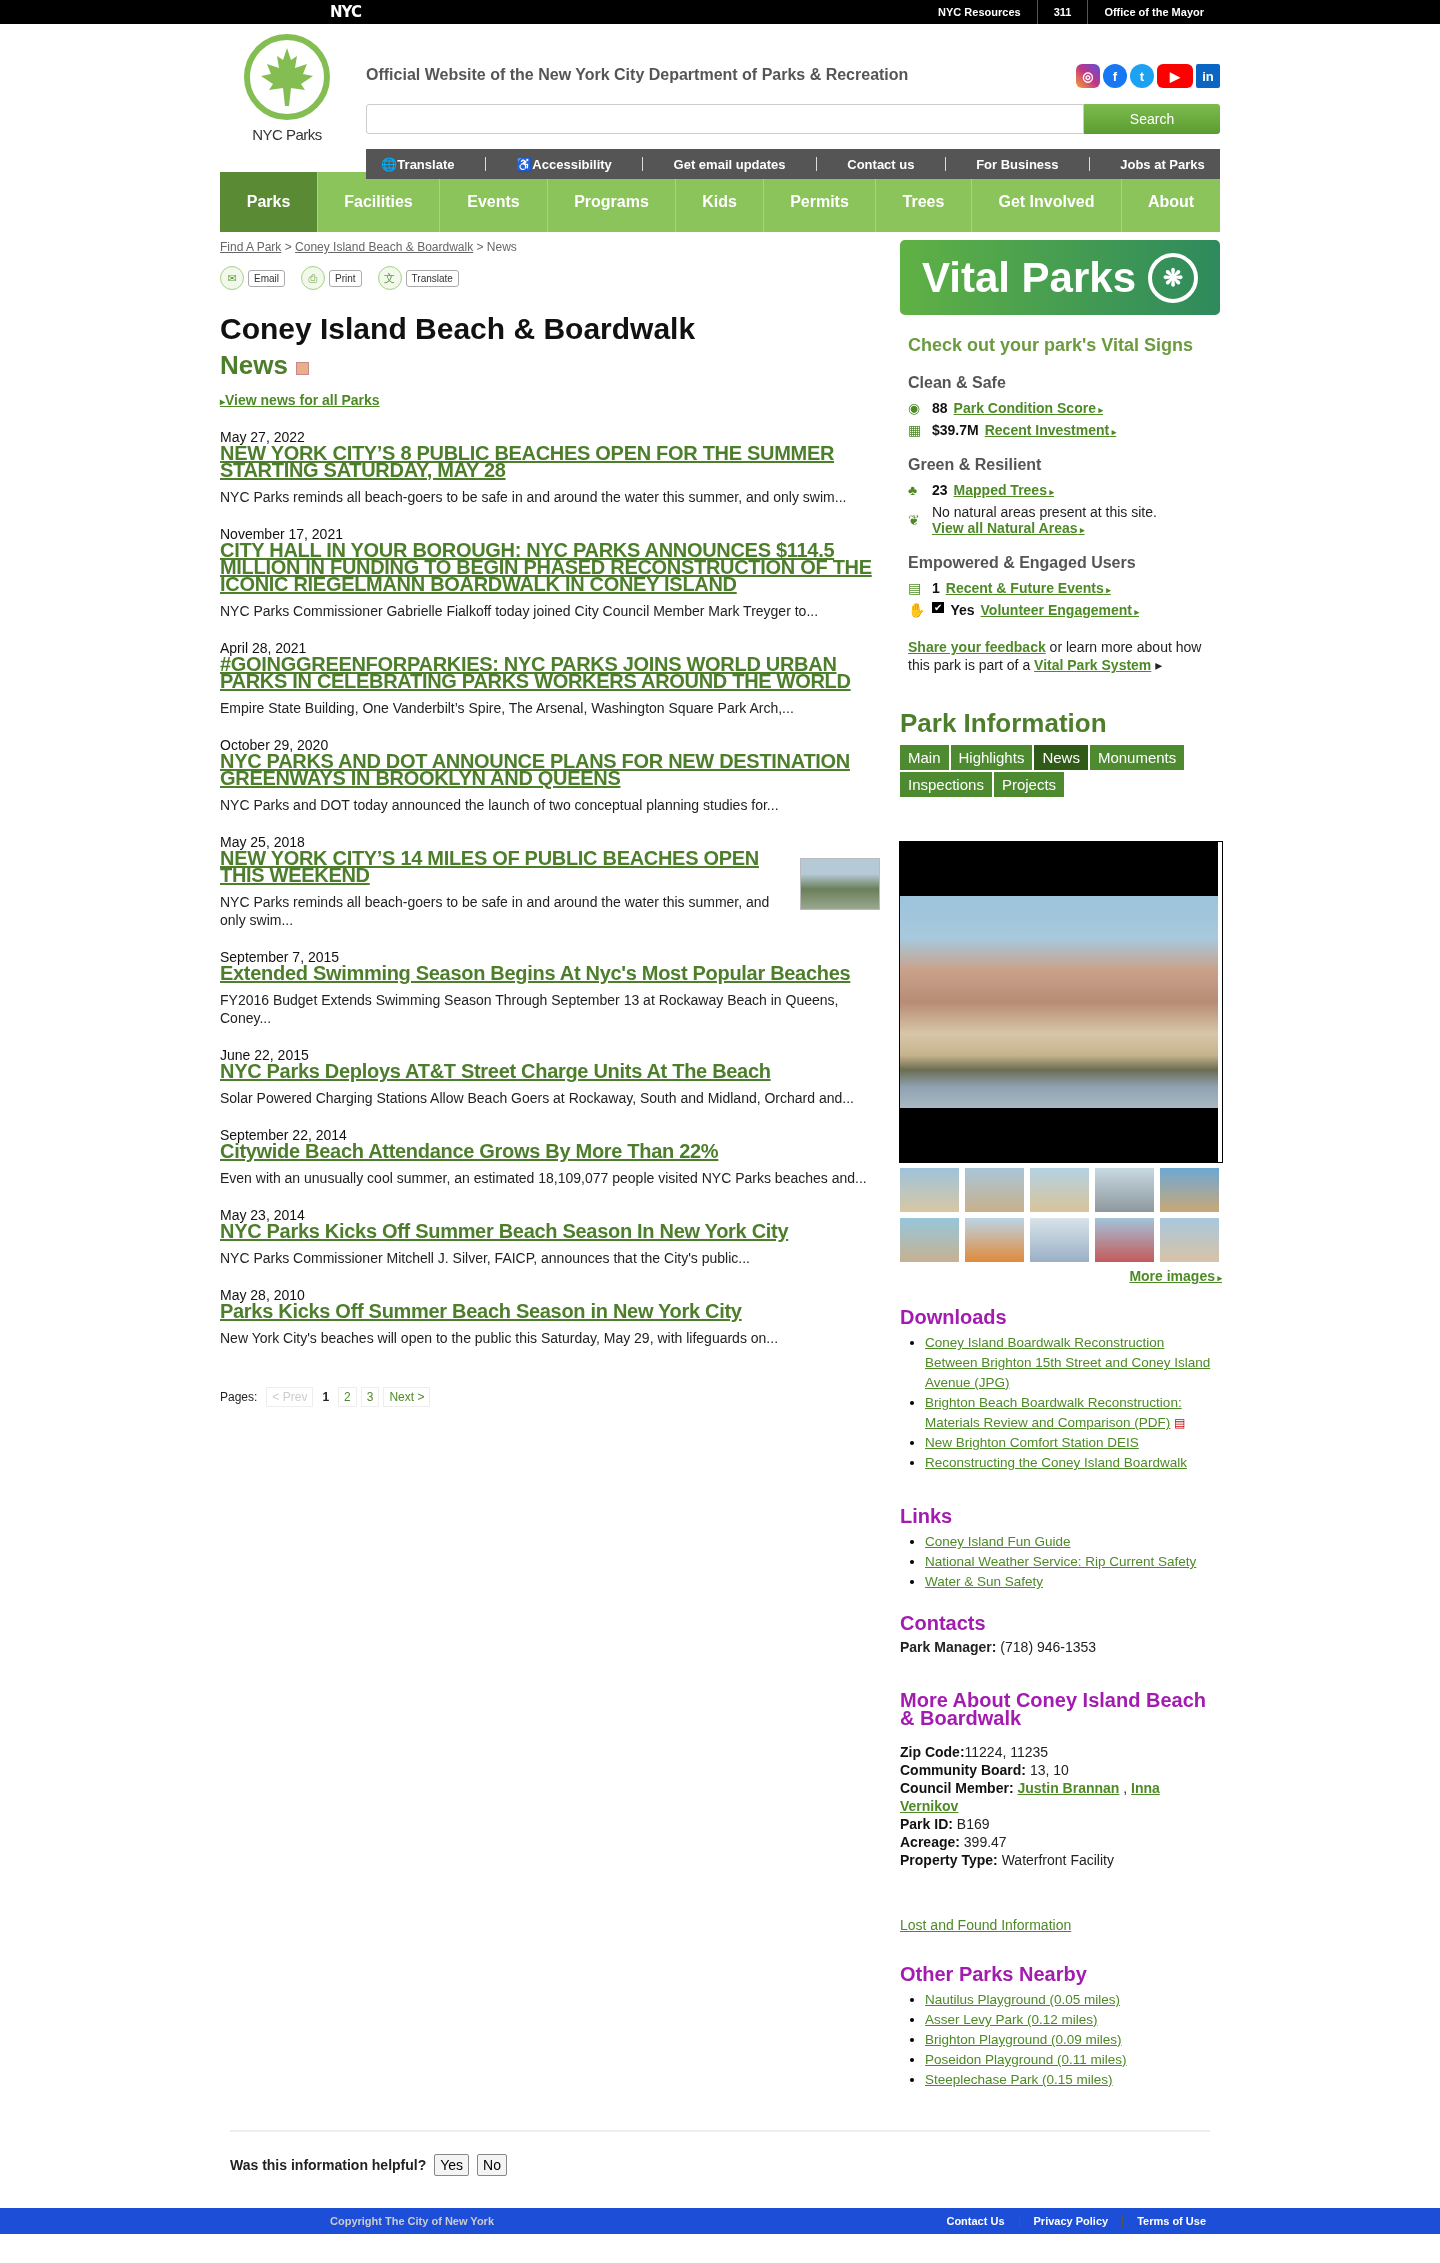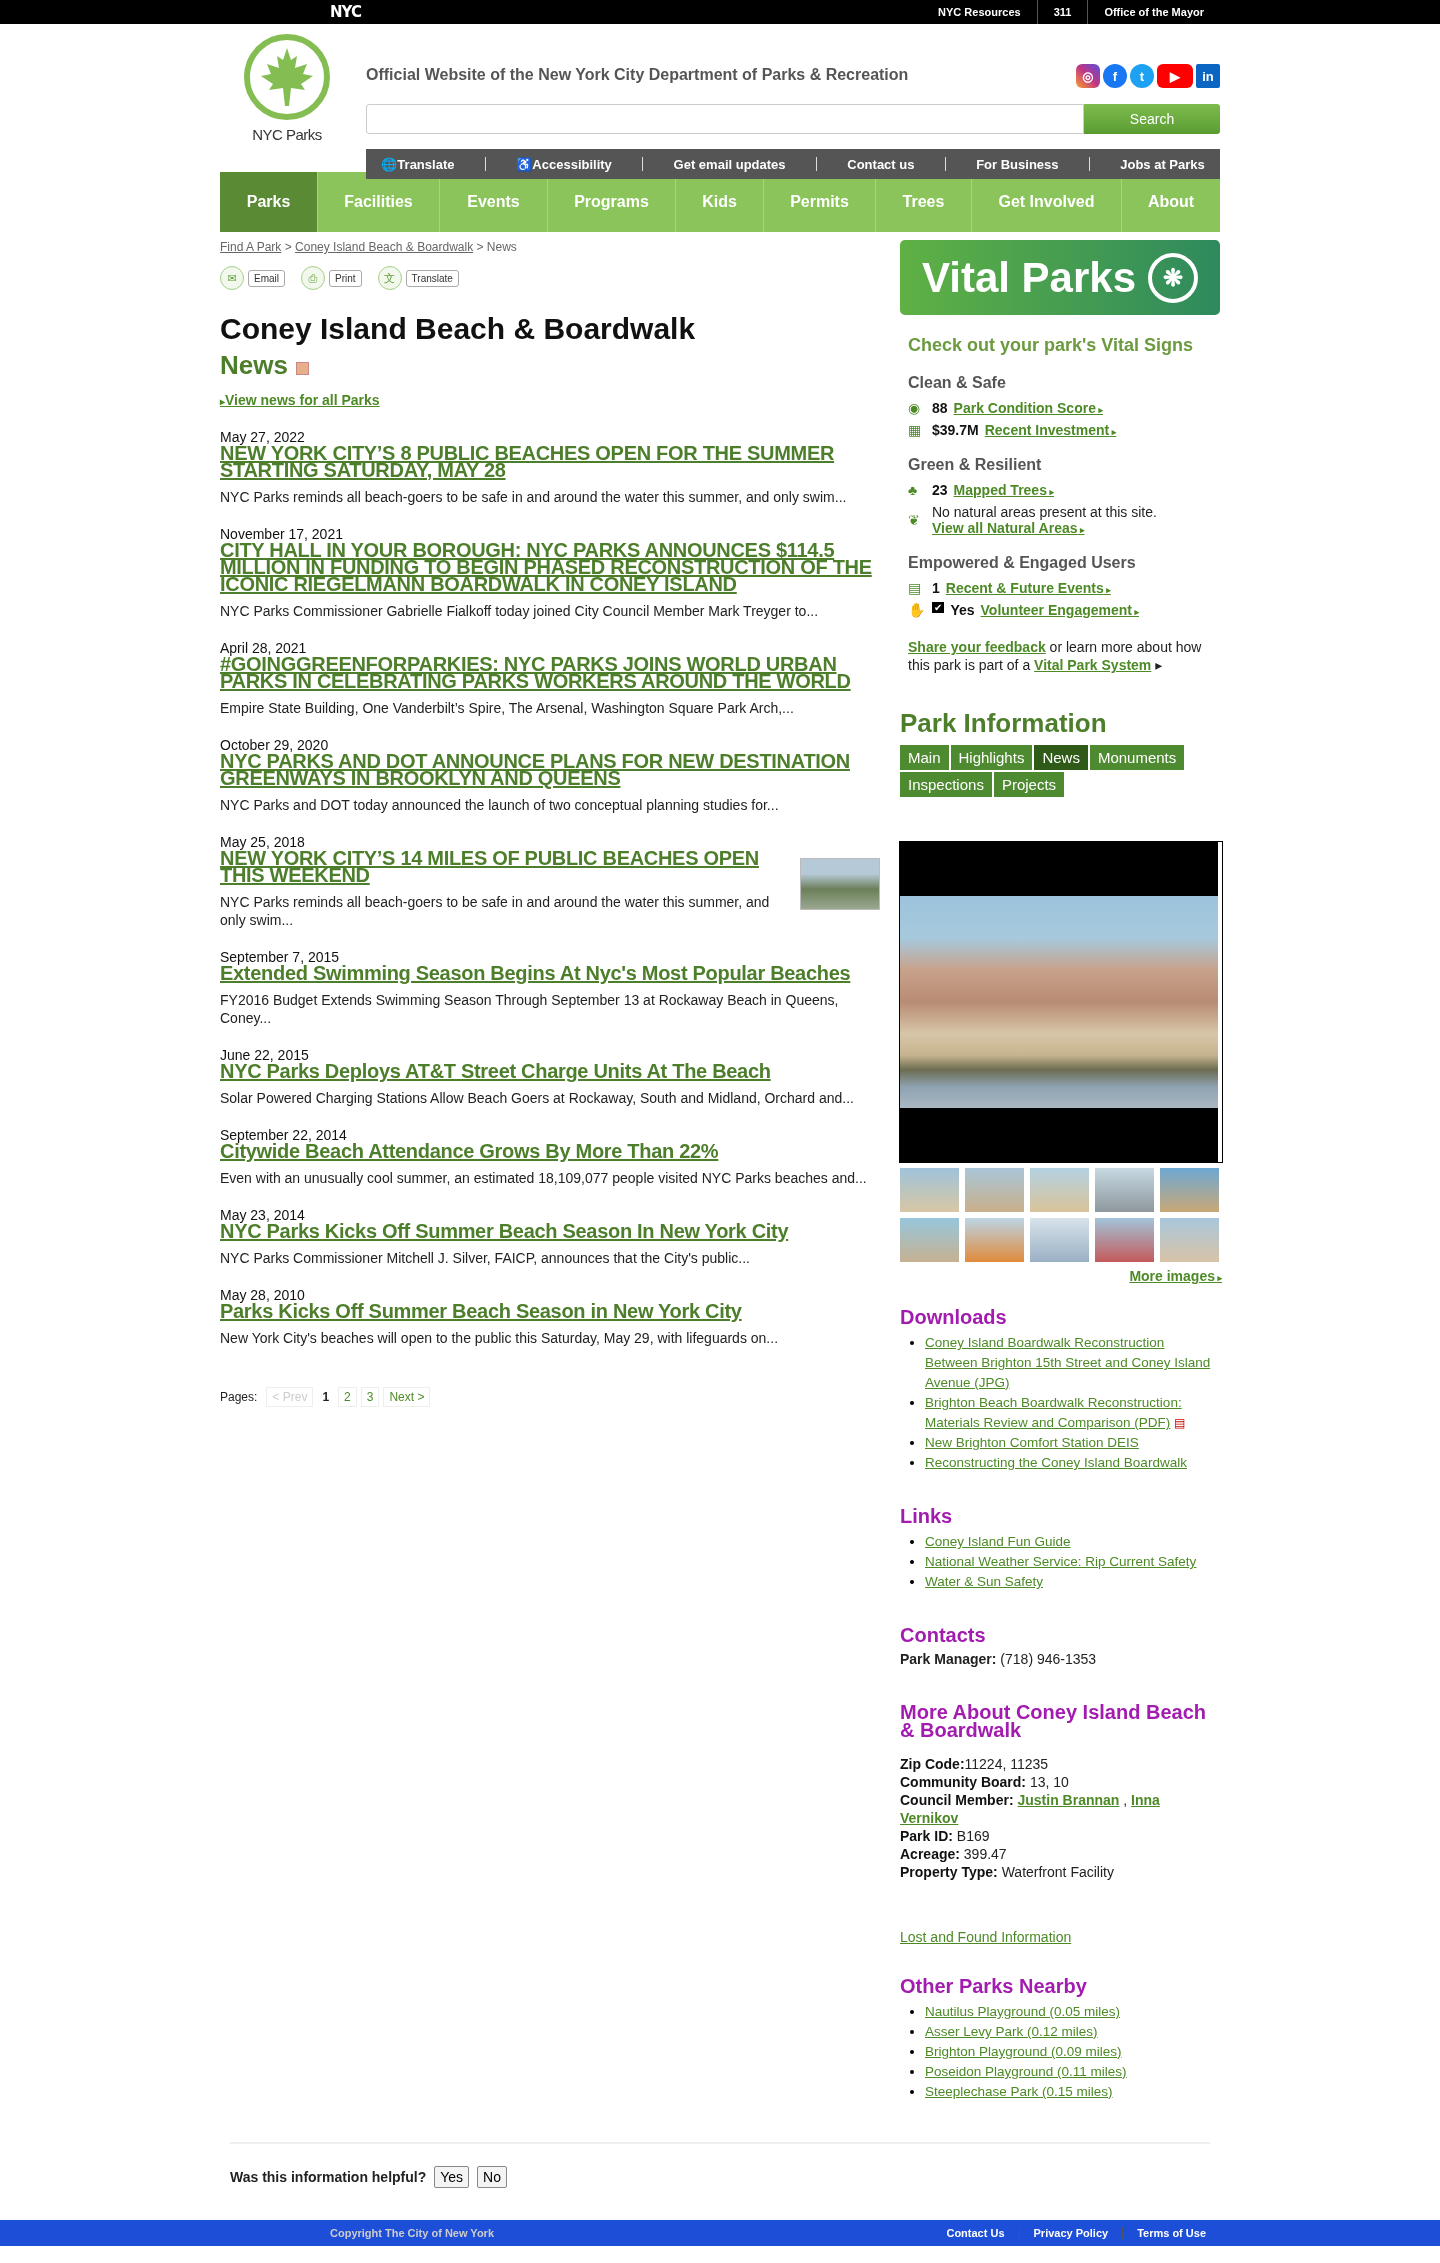--- a/index.html
+++ b/index.html
@@ -322,21 +322,21 @@
         <li><a href="#">Reconstructing the Coney Island Boardwalk</a></li>
       </ul>
 
       <h3 style="margin-top:32px">Links</h3>
       <ul class="links">
         <li><a href="#">Coney Island Fun Guide</a></li>
         <li><a href="#">National Weather Service: Rip Current Safety</a></li>
         <li><a href="#">Water &amp; Sun Safety</a></li>
       </ul>
 
-      <h3 style="margin-top:32px">Contacts</h3>
+      <h3 style="margin-top:20px">Contacts</h3>
       <div class="contacts"><b>Park Manager:</b><span> (718) 946-1353</span></div>
 
       <h3 style="margin-top:36px;line-height:18px">More About Coney Island Beach &amp; Boardwalk</h3>
       <div class="about">
         <div><b>Zip Code:</b><span>11224, 11235</span></div>
         <div><b>Community Board:</b><span> 13, 10</span></div>
         <div><b>Council Member:</b> <a href="#" style="font-weight:bold">Justin Brannan</a> , <a href="#" style="font-weight:bold">Inna Vernikov</a></div>
         <div><b>Park ID:</b><span> B169</span></div>
         <div><b>Acreage:</b><span> 399.47</span></div>
         <div><b>Property Type:</b><span> Waterfront Facility</span></div>

